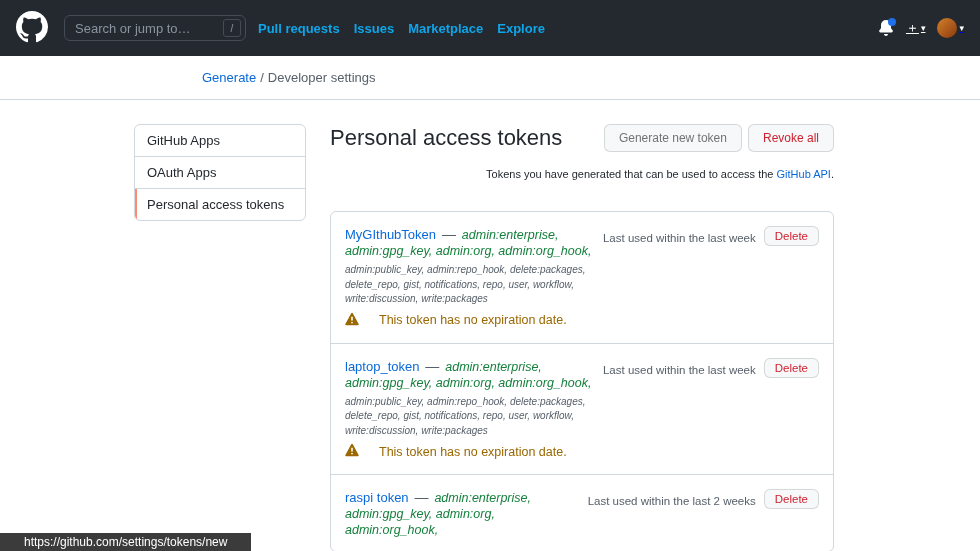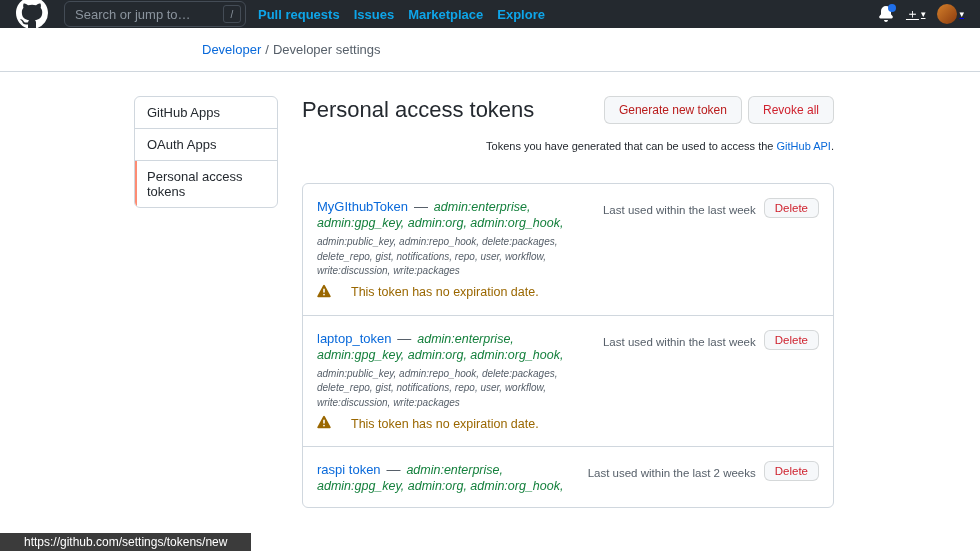--- a/index.html
+++ b/index.html
@@ -1,19 +1,19 @@
 <!DOCTYPE html>
 <html><head>
   <meta charset="utf-8">
   <style>
     * { box-sizing: border-box; margin: 0; padding: 0; }
     body { font-family: -apple-system, BlinkMacSystemFont, "Segoe UI", Helvetica, Arial, sans-serif; font-size: 14px; color: #24292f; background: #fff; }
     
     
-    .top-header { background: #24292f; height: 28px; display: flex; align-items: center; padding: 0 16px; color: #fff; }
+    .top-header { background: #24292f; height: 56px; display: flex; align-items: center; padding: 0 16px; color: #fff; }
     .gh-logo { width: 32px; height: 32px; fill: #fff; flex-shrink: 0; }
     .search-box { position: relative; margin-left: 16px; width: 182px; }
     .search-input { width: 100%; background: #24292f; border: 1px solid #444c56; border-radius: 6px; color: #c9d1d9; font-size: 13px; padding: 4px 28px 4px 10px; height: 26px; outline: none; }
     .search-input::placeholder { color: #8b949e; }
     .search-slash { position: absolute; right: 5px; top: 4px; width: 18px; height: 18px; border: 1px solid #444c56; border-radius: 3px; display: flex; align-items: center; justify-content: center; font-size: 10px; color: #8b949e; }
     .nav-links { display: flex; margin-left: 12px; gap: 14px; }
     .nav-links a { color: #0ea5e9; text-decoration: none; font-size: 13px; font-weight: 600; }
     .header-right { margin-left: auto; display: flex; align-items: center; gap: 12px; }
     .bell { position: relative; width: 16px; height: 16px; }
     .bell svg { fill: #fff; width: 16px; height: 16px; }
@@ -28,30 +28,30 @@
     .crumb-bar { border-bottom: 1px solid #d0d7de; padding: 14px 0; }
     .crumb-inner { width: 712px; margin: 0 auto; padding-left: 0; display: flex; align-items: center; font-size: 13px; }
     .crumb-inner { width: 100%; max-width: 848px; margin: 0 auto; padding: 0 136px 0 136px; }
     .crumb-link { color: #0969da; text-decoration: none; }
     .crumb-sep { margin: 0 4px; color: #57606a; }
     .crumb-cur { color: #57606a; }
     .layout-wrap { display: flex; gap: 24px; width: 700px; }
     .container-outer { padding: 24px 0 40px; display: flex; justify-content: flex-start; padding-left: 134px; }
     
     
-    .sidenav { width: 144px; flex-shrink: 0; border: 1px solid #d0d7de; border-radius: 6px; overflow: hidden; height: fit-content; }
+    .sidenav { width: 172px; flex-shrink: 0; border: 1px solid #d0d7de; border-radius: 6px; overflow: hidden; height: fit-content; }
     .sidenav-item { display: block; padding: 8px 12px; font-size: 13px; color: #24292f; text-decoration: none; border-bottom: 1px solid #d0d7de; cursor: pointer; }
     .sidenav-item:last-child { border-bottom: none; }
     .sidenav-item.selected { border-left: 2px solid #fd8c73; padding-left: 10px; font-weight: 400; }
     
     
     .main { flex: 1; min-width: 0; width: 526px; }
     .page-head { display: flex; align-items: center; margin-bottom: 16px; }
     .page-title { font-size: 22px; font-weight: 400; color: #24292f; flex: 1; }
-    .btn { display: inline-block; padding: 4px 14px; font-size: 12px; border: 1px solid rgba(27,31,36,.15); border-radius: 6px; background: #f6f8fa; color: #b91c1c; cursor: pointer; text-decoration: none; line-height: 18px; }
+    .btn { display: inline-block; padding: 4px 14px; font-size: 12px; border: 1px solid rgba(27,31,36,.15); border-radius: 6px; background: #f6f8fa; color: #737373; cursor: pointer; text-decoration: none; line-height: 18px; }
     .btn-danger-outline { color: #cf222e; background: #f6f8fa; margin-left: 6px; }
     .btn-sm-danger { color: #cf222e; background: #f6f8fa; padding: 3px 10px; font-size: 11.5px; border: 1px solid rgba(27,31,36,.15); border-radius: 6px; cursor: pointer; }
     
     .intro { font-size: 11px; margin-bottom: 31px; color: #24292f; text-align: right; }
     .intro a { color: #0969da; text-decoration: none; }
     
     
     .token-list { border: 1px solid #d0d7de; border-radius: 6px; }
     .token-row { padding: 14px 14px 14px 14px; border-bottom: 1px solid #d0d7de; position: relative; }
     .token-row:last-child { border-bottom: none; }
@@ -101,21 +101,21 @@
       </a>
     <a href="#" class="avatar-wrap">
       <span class="avatar"></span>
       <span class="caret">▾</span>
     </a>
   </div>
 </div>
 
 <div class="crumb-bar">
   <div class="crumb-inner">
-    <a href="#" class="crumb-link">Developer</a>
+    <a href="#" class="crumb-link">Generate</a>
     <span class="crumb-sep">/</span>
     <span class="crumb-cur">Developer settings</span>
   </div>
 </div>
 
 <div class="container-outer">
   <div class="layout-wrap">
     <nav class="sidenav">
       <a class="sidenav-item">GitHub Apps</a>
       <a class="sidenav-item">OAuth Apps</a>

